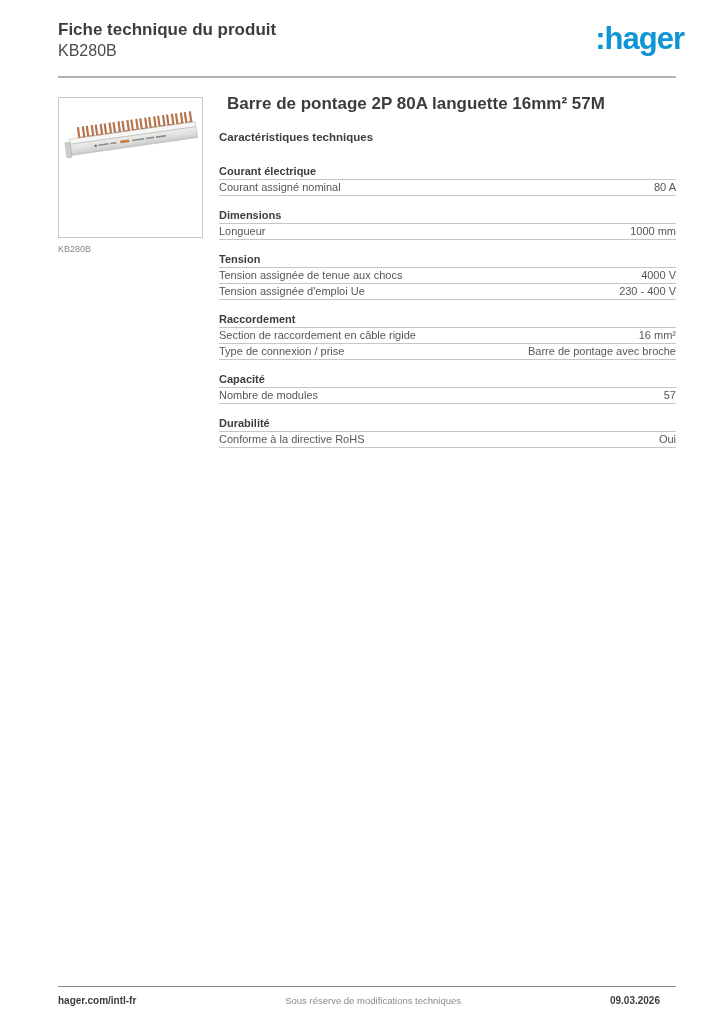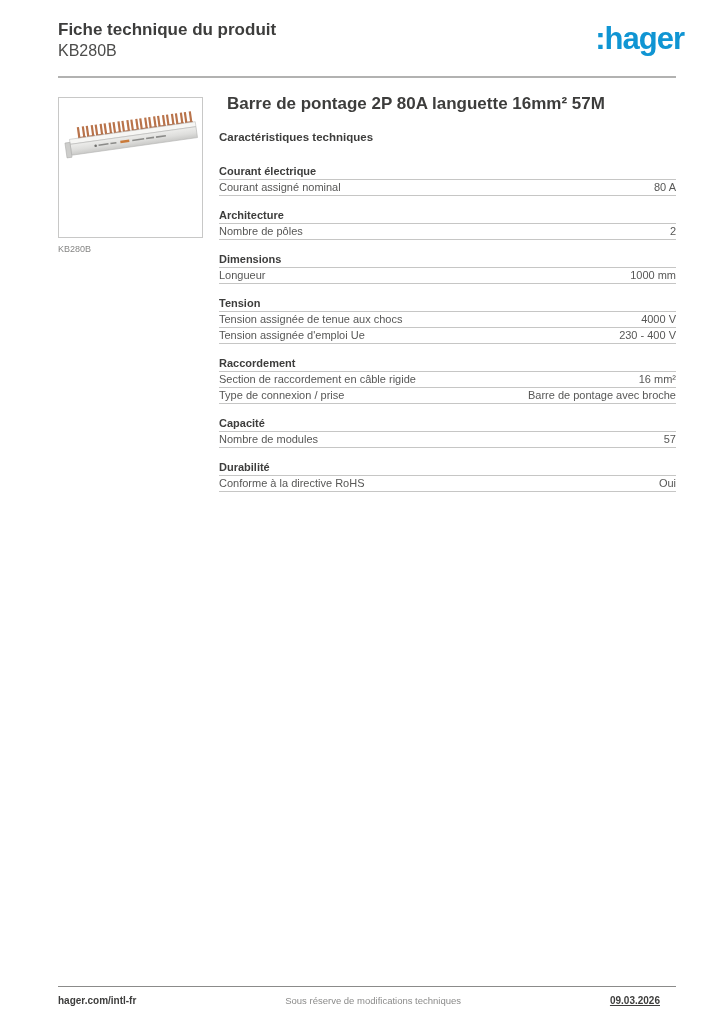--- a/index.html
+++ b/index.html
@@ -75,21 +75,21 @@
   .footer-rule {
     position:absolute; left:58px; right:48px; top:986px;
     height:1px; background:#8b8b8a;
   }
   .footer-row {
     position:absolute; left:58px; right:64px; top:995px;
     display:flex; justify-content:space-between; align-items:baseline;
   }
   .footer-site { font-size:10px; font-weight:bold; color:#3d3d3c; }
   .footer-note { font-size:9.5px; color:#8b8b8a; }
-  .footer-date { font-size:10px; font-weight:bold; color:#3d3d3c;text-decoration:underline; }
+  .footer-date { font-size:10px; font-weight:bold; color:#3d3d3c; }
 </style>
 </head>
 <body>
 
 <div class="page">
 
   <div class="doc-title">Fiche technique du produit</div>
   <div class="doc-ref">KB280B</div>
   <div class="logo" style="color: rgb(16, 149, 211);">:hager</div>
   <div class="header-rule"></div>
@@ -166,29 +166,20 @@
   <section class="spec-section">
     <h3 class="section-title">Courant électrique</h3>
     <div class="rows">
   <div class="spec-row">
     <span class="row-label">Courant assigné nominal</span>
     <span class="row-value">80 A</span>
   </div>
 </div>
   </section>
 
-  <section class="spec-section">
-    <h3 class="section-title">Architecture</h3>
-    <div class="rows">
-  <div class="spec-row">
-    <span class="row-label">Nombre de pôles</span>
-    <span class="row-value">2</span>
-  </div>
-</div>
-  </section>
 
   <section class="spec-section">
     <h3 class="section-title">Dimensions</h3>
     <div class="rows">
   <div class="spec-row">
     <span class="row-label">Longueur</span>
     <span class="row-value">1000 mm</span>
   </div>
 </div>
   </section>

